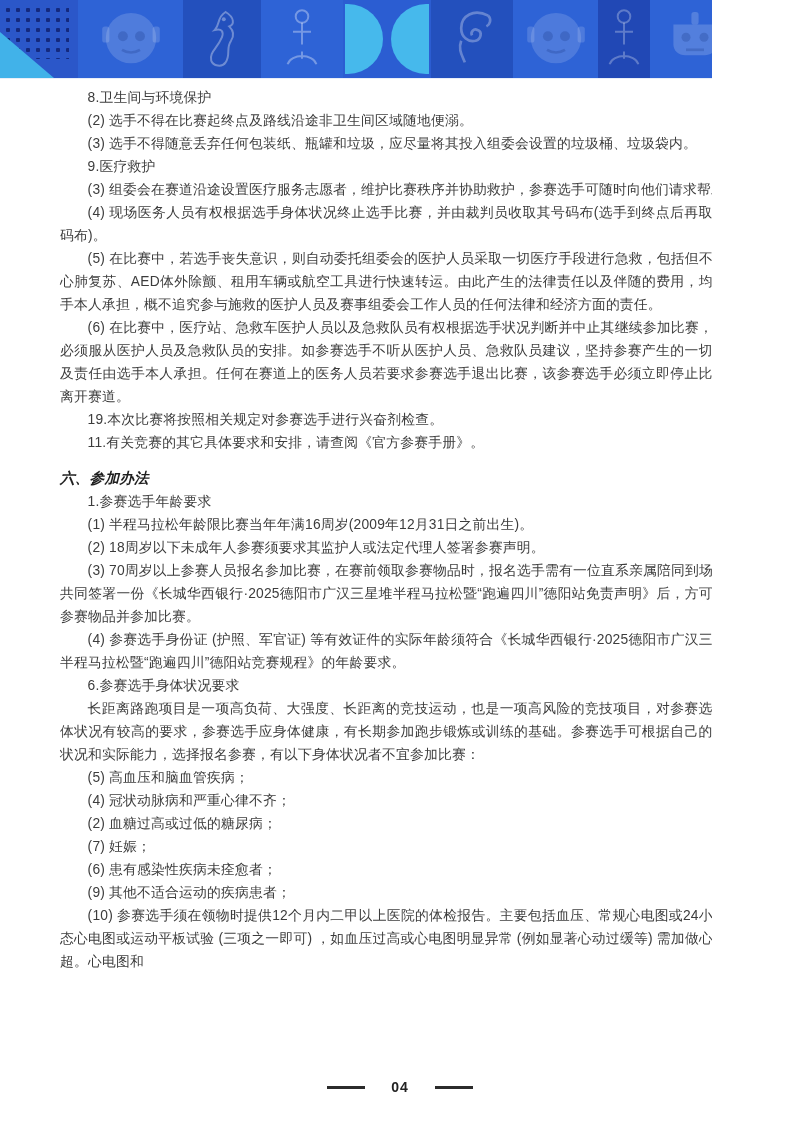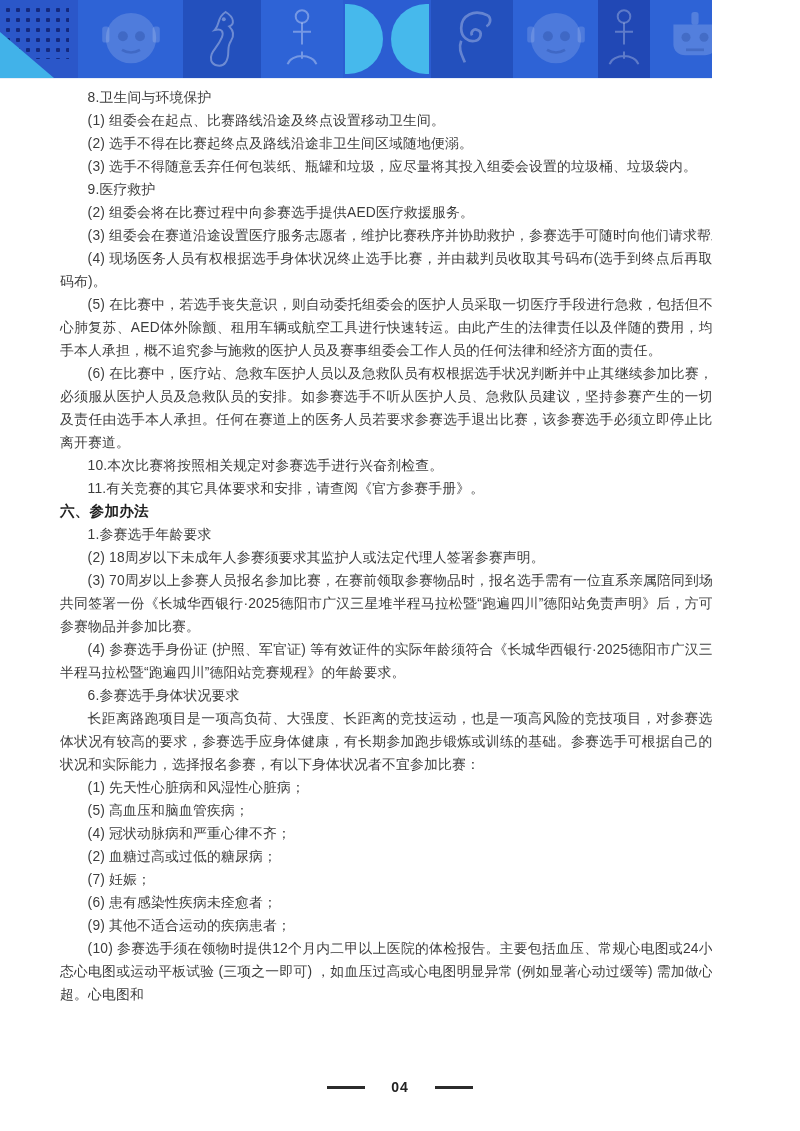--- a/index.html
+++ b/index.html
@@ -22,20 +22,22 @@
   .hc-right{right:2px;border-radius:38px 0 0 38px;}
   
   .content{
     position:absolute;top:86px;left:60px;width:681px;
     font-size:13.8px;line-height:23px;color:#3c3c3c;
     text-align:justify;letter-spacing:0.2px;
   }
   .content p{margin:0;text-indent:2em;}
   .content p.section-heading{
     text-indent:0;font-weight:bold;color:#1f1f1f;font-size:14.6px;
+    margin-top:13px;
+    font-style:italic;
   }
   
   .footer{
     position:absolute;left:0;bottom:36px;width:800px;
     display:flex;align-items:center;justify-content:center;gap:26px;
   }
   .footer .rule{display:inline-block;width:38px;height:3px;background:#2b2b2b;}
   .footer .pageno{font-size:14px;font-weight:bold;color:#222222;letter-spacing:1px;}
 </style>
 </head>
@@ -89,39 +91,37 @@
             <circle cx="50" cy="38" r="5" fill="rgba(14,40,120,0.22)"></circle>
             <path d="M30 52 h20" stroke="rgba(14,40,120,0.22)" stroke-width="3"></path>
           </svg></span></div>
       <div class="tile" style="background: rgb(60, 181, 233); flex-basis: 60px;"><span><svg viewBox="0 0 80 80">
             <circle cx="40" cy="14" r="6" fill="none" stroke="rgba(255,255,255,0.55)" stroke-width="1.6"></circle>
             <path d="M40 20 v22 M30 28 h20 M28 66 c4 -10 20 -10 24 0 M34 50 h12 M40 42 v8" fill="none" stroke="rgba(255,255,255,0.55)" stroke-width="1.6"></path>
           </svg></span></div>
     </div>
   <div class="content" id="content">
       <p>8.卫生间与环境保护</p>
-      <p>(1) 组委会在起点、比赛路线沿途及终点设置移动卫生间。</p>
       <p>(2) 选手不得在比赛起终点及路线沿途非卫生间区域随地便溺。</p>
       <p>(3) 选手不得随意丢弃任何包装纸、瓶罐和垃圾，应尽量将其投入组委会设置的垃圾桶、垃圾袋内。</p>
       <p>9.医疗救护</p>
-      <p>(2) 组委会将在比赛过程中向参赛选手提供AED医疗救援服务。</p>
       <p>(3) 组委会在赛道沿途设置医疗服务志愿者，维护比赛秩序并协助救护，参赛选手可随时向他们请求帮助。</p>
       <p>(4) 现场医务人员有权根据选手身体状况终止选手比赛，并由裁判员收取其号码布(选手到终点后再取回号码布)。</p>
       <p>(5) 在比赛中，若选手丧失意识，则自动委托组委会的医护人员采取一切医疗手段进行急救，包括但不限于心肺复苏、AED体外除颤、租用车辆或航空工具进行快速转运。由此产生的法律责任以及伴随的费用，均由选手本人承担，概不追究参与施救的医护人员及赛事组委会工作人员的任何法律和经济方面的责任。</p>
       <p>(6) 在比赛中，医疗站、急救车医护人员以及急救队员有权根据选手状况判断并中止其继续参加比赛，选手必须服从医护人员及急救队员的安排。如参赛选手不听从医护人员、急救队员建议，坚持参赛产生的一切后果及责任由选手本人承担。任何在赛道上的医务人员若要求参赛选手退出比赛，该参赛选手必须立即停止比赛并离开赛道。</p>
-      <p>10.本次比赛将按照相关规定对参赛选手进行兴奋剂检查。</p>
+      <p>19.本次比赛将按照相关规定对参赛选手进行兴奋剂检查。</p>
       <p>11.有关竞赛的其它具体要求和安排，请查阅《官方参赛手册》。</p>
       <p class="section-heading">六、参加办法</p>
       <p>1.参赛选手年龄要求</p>
+      <p>(1) 半程马拉松年龄限比赛当年年满16周岁(2009年12月31日之前出生)。</p>
       <p>(2) 18周岁以下未成年人参赛须要求其监护人或法定代理人签署参赛声明。</p>
       <p>(3) 70周岁以上参赛人员报名参加比赛，在赛前领取参赛物品时，报名选手需有一位直系亲属陪同到场，并共同签署一份《长城华西银行·2025德阳市广汉三星堆半程马拉松暨“跑遍四川”德阳站免责声明》后，方可领取参赛物品并参加比赛。</p>
       <p>(4) 参赛选手身份证 (护照、军官证) 等有效证件的实际年龄须符合《长城华西银行·2025德阳市广汉三星堆半程马拉松暨“跑遍四川”德阳站竞赛规程》的年龄要求。</p>
       <p>6.参赛选手身体状况要求</p>
       <p>长距离路跑项目是一项高负荷、大强度、长距离的竞技运动，也是一项高风险的竞技项目，对参赛选手身体状况有较高的要求，参赛选手应身体健康，有长期参加跑步锻炼或训练的基础。参赛选手可根据自己的身体状况和实际能力，选择报名参赛，有以下身体状况者不宜参加比赛：</p>
-      <p>(1) 先天性心脏病和风湿性心脏病；</p>
       <p>(5) 高血压和脑血管疾病；</p>
       <p>(4) 冠状动脉病和严重心律不齐；</p>
       <p>(2) 血糖过高或过低的糖尿病；</p>
       <p>(7) 妊娠；</p>
       <p>(6) 患有感染性疾病未痊愈者；</p>
       <p>(9) 其他不适合运动的疾病患者；</p>
       <p>(10) 参赛选手须在领物时提供12个月内二甲以上医院的体检报告。主要包括血压、常规心电图或24小时动态心电图或运动平板试验 (三项之一即可) ，如血压过高或心电图明显异常 (例如显著心动过缓等) 需加做心脏彩超。心电图和</p>
     </div>
   <div class="footer">
     <span class="rule"></span>

